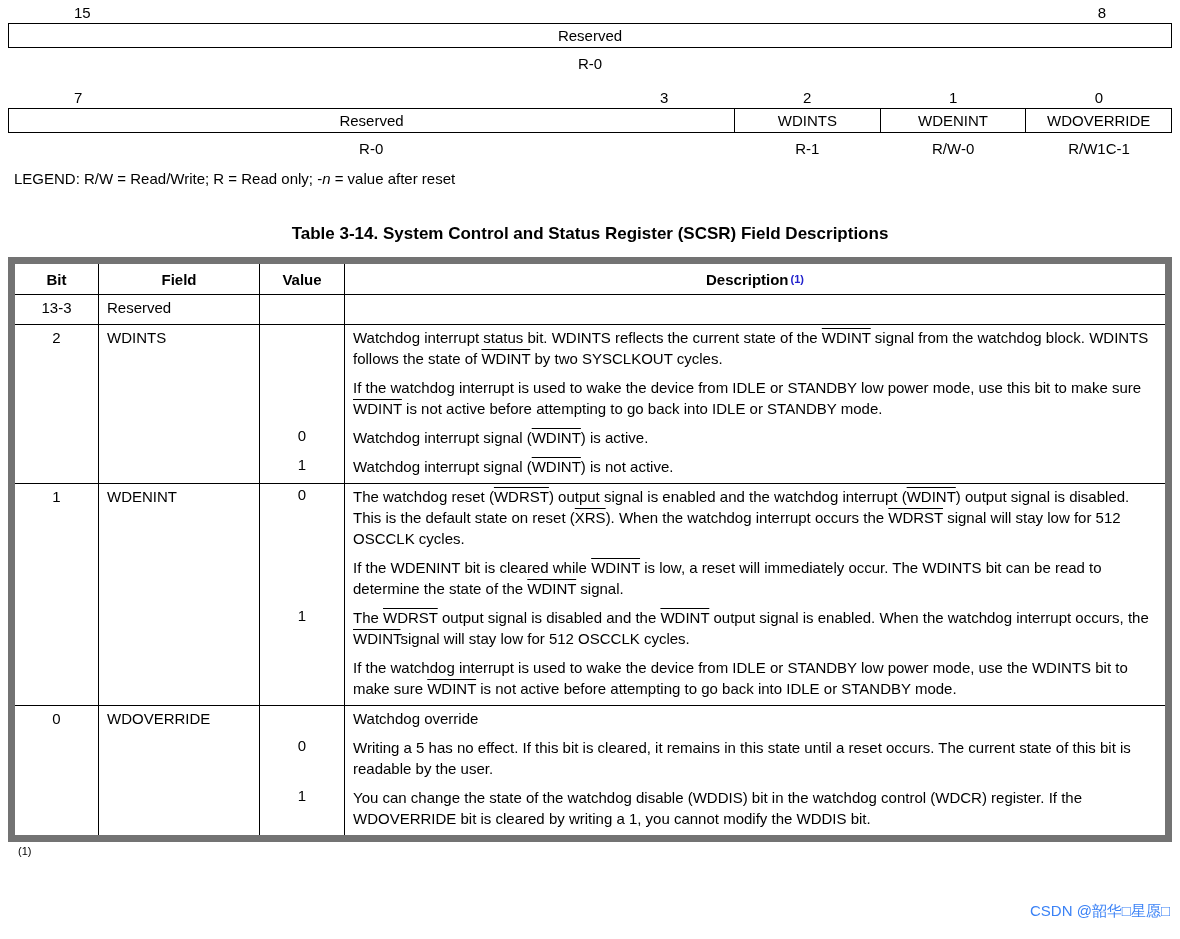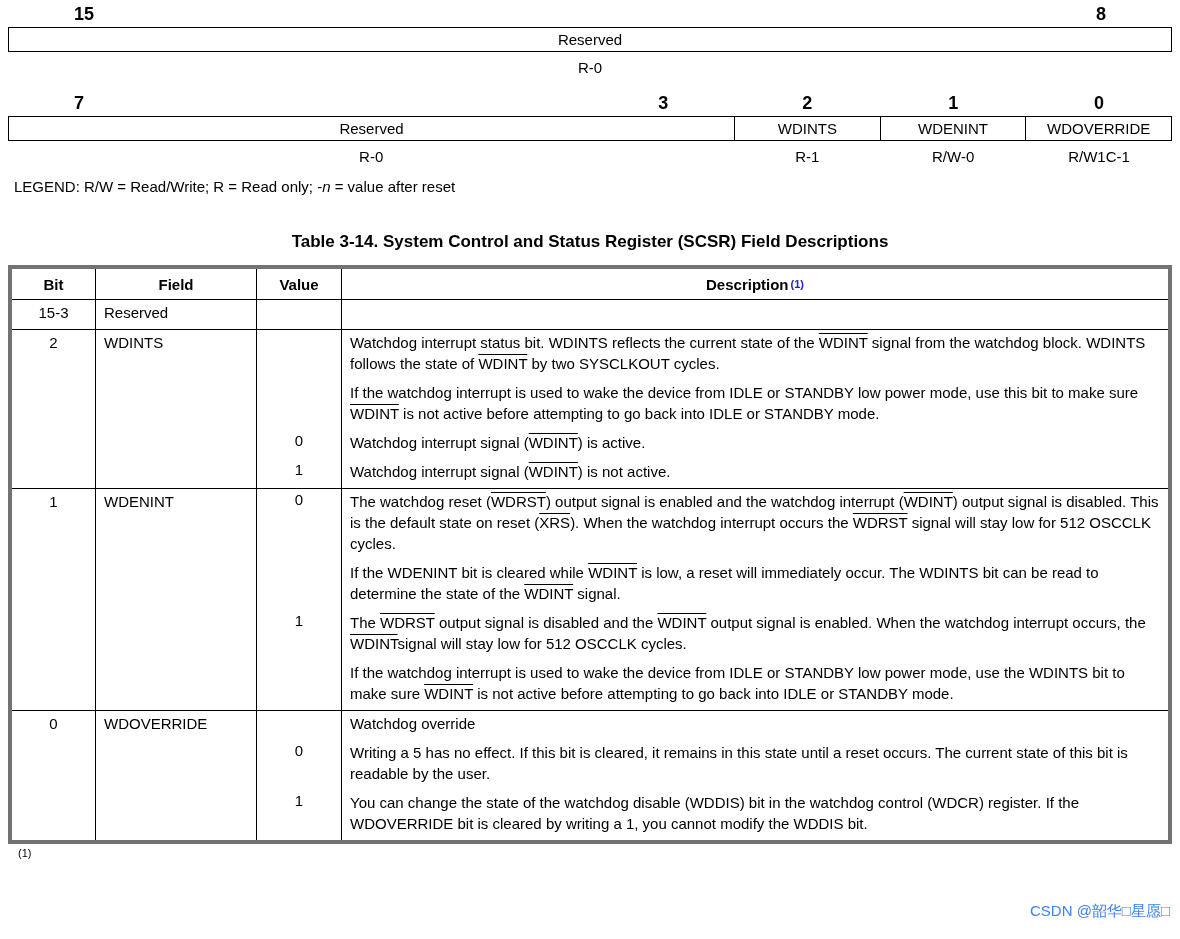--- a/index.html
+++ b/index.html
@@ -4,38 +4,38 @@
 <style>
   * { margin:0; padding:0; box-sizing:border-box; }
   html,body { background:#fff; }
   body {
     width:1180px; height:939px; overflow:hidden; position:relative;
     font-family:"Liberation Sans", sans-serif; color:#000; font-size:15px;
   }
   .page { padding:0 8px; position:relative; }
 
   
-  .bitnums { font-size:18px;font-weight:bold; }
+  .bitnums { font-size:15px; }
   .row1-bits { display:flex; justify-content:space-between; padding:4px 66px 2px; }
   .reg-box { border:1px solid #000; display:flex; height:25px; align-items:stretch; }
   .reg-cell { display:flex; align-items:center; justify-content:center; }
   .row1-box .reg-cell { flex:1; }
   .row2-box .reg-cell + .reg-cell { border-left:1px solid #000; }
   .reset-row { display:flex; padding:7px 0 4px; }
   .row1-reset { justify-content:center; }
   .w-res { width:62.4%; }
   .w-s { width:12.533%; text-align:center; }
   .row2-bits { display:flex; padding:13px 0 2px; }
   .seg-reserved { width:62.4%; display:flex; justify-content:space-between; padding:0 66px; }
   .row2-reset .w-res { text-align:center; }
   .legend { margin:9px 0 0 6px; font-size:15px; }
 
   
   .tbl-title { text-align:center; font-size:17px; font-weight:bold; margin:37px 0 13px; }
-  .ftable { border:4px solid #737373; }
+  .ftable { border:7px solid #737373; }
   .trow { display:flex; border-top:1px solid #000; min-height:30px; }
   .thead { border-top:none; font-weight:bold; }
   .thead > div { display:flex; align-items:center; justify-content:center; padding:5px 2px; }
   .c-bit { width:84px; border-right:1px solid #000; text-align:center; padding:4px 2px; flex-shrink:0; }
   .c-field { width:161px; border-right:1px solid #000; padding:4px 4px 4px 8px; flex-shrink:0; }
   .c-value { width:85px; border-right:1px solid #000; flex-shrink:0; }
   .c-desc { flex:1; }
   .c-blocks { flex:1; display:flex; flex-direction:column; }
   .block { display:flex; }
   .block:last-child { flex:1; }
@@ -97,21 +97,21 @@
       <div class="c-bit">Bit</div>
       <div class="c-field">Field</div>
       <div class="c-value">Value</div>
       <div class="c-desc">
         <span>Description</span>
           <span class="fn">(1)</span>
       </div>
     </div>
 
     <div class="trow">
-      <div class="c-bit">15-3</div>
+      <div class="c-bit">13-3</div>
       <div class="c-field">Reserved</div>
       <div class="c-blocks">
         <div class="block">
           <div class="b-val"></div>
           <div class="b-text"></div>
         </div>
       </div>
     </div>
 
     <div class="trow">

